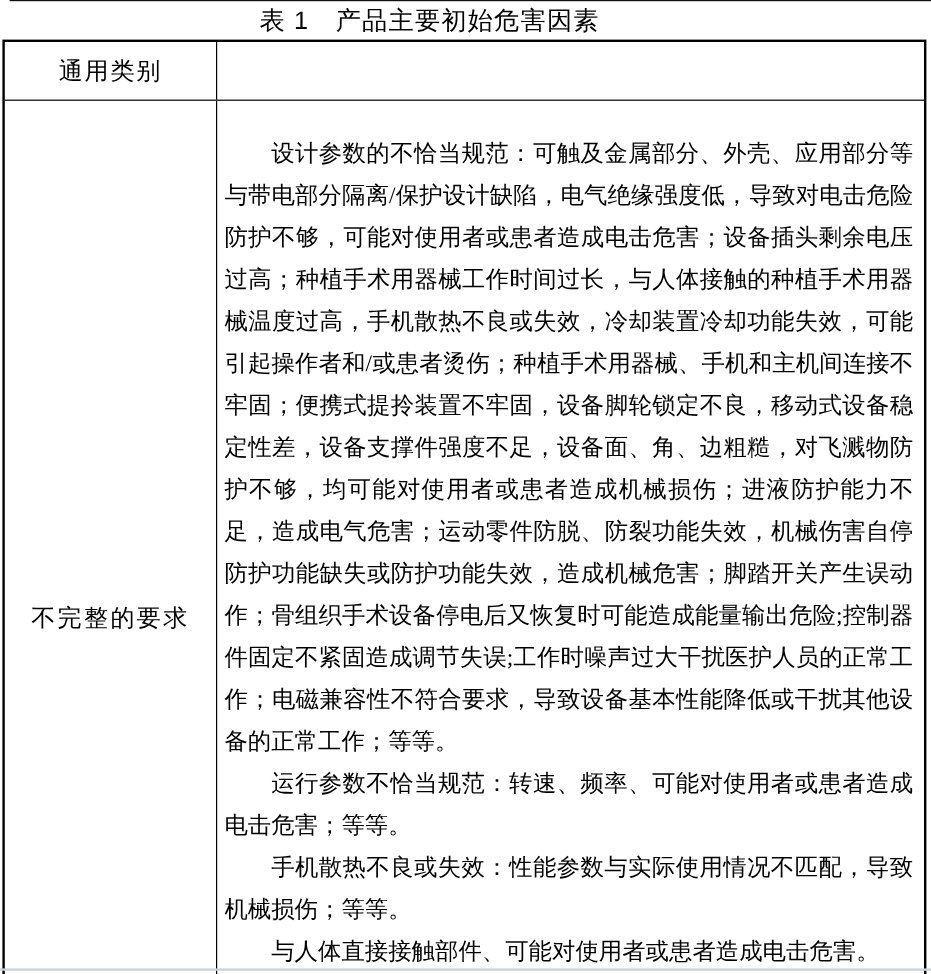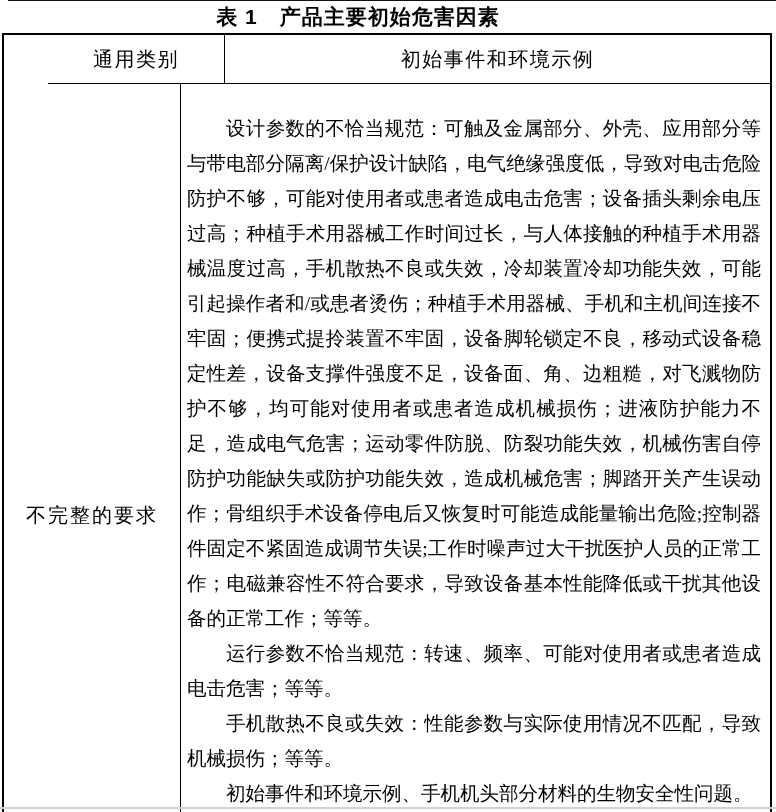--- a/index.html
+++ b/index.html
@@ -13,37 +13,36 @@
     position: relative;
   }
   .top-rule {
     position: absolute; top: 0; left: 8px; right: 0;
     height: 1px; background: #111111;
   }
   .doc-title {
     position: absolute; top: 3px; left: 0; width: 716px;
     text-align: center;
     font-family: "Liberation Sans", "DejaVu Sans", sans-serif;
-    font-weight: bold;
+    font-weight: normal;
     font-size: 21px;
     letter-spacing: 1px;
     white-space: pre;
   }
   .hazard-table {
     position: absolute; left: 2px; top: 33px;
     width: 770px; height: 800px; 
     border: 2px solid #000000;
     display: flex; flex-direction: column;
     background: #ffffff;
   }
   .header-row {
     display: flex;
     flex: 0 0 49px;
     border-bottom: 1px solid #000000;
-    margin-left: 44px;
   }
   .cell-category-head {
     flex: 0 0 177px;
     border-right: 1px solid #000000;
     display: flex; align-items: center; justify-content: center;
     font-size: 20px;
     letter-spacing: 1.5px;
   }
   .cell-examples-head {
     flex: 1 1 auto;
@@ -83,29 +82,28 @@
 <body>
 
 <div class="top-rule"></div>
 
 <div class="doc-title">表 1　产品主要初始危害因素</div>
 
 <div class="hazard-table">
 
   <div class="header-row">
     <div class="cell-category-head">通用类别</div>
-    <div class="cell-examples-head">初始事件和环境示例</div>
   </div>
 
   <div class="body-row">
     <div class="cell-category-body">不完整的要求</div>
     <div class="cell-examples-body">
       <p>设计参数的不恰当规范：可触及金属部分、外壳、应用部分等与带电部分隔离/保护设计缺陷，电气绝缘强度低，导致对电击危险防护不够，可能对使用者或患者造成电击危害；设备插头剩余电压过高；种植手术用器械工作时间过长，与人体接触的种植手术用器械温度过高，手机散热不良或失效，冷却装置冷却功能失效，可能引起操作者和/或患者烫伤；种植手术用器械、手机和主机间连接不牢固；便携式提拎装置不牢固，设备脚轮锁定不良，移动式设备稳定性差，设备支撑件强度不足，设备面、角、边粗糙，对飞溅物防护不够，均可能对使用者或患者造成机械损伤；进液防护能力不足，造成电气危害；运动零件防脱、防裂功能失效，机械伤害自停防护功能缺失或防护功能失效，造成机械危害；脚踏开关产生误动作；骨组织手术设备停电后又恢复时可能造成能量输出危险;控制器件固定不紧固造成调节失误;工作时噪声过大干扰医护人员的正常工作；电磁兼容性不符合要求，导致设备基本性能降低或干扰其他设备的正常工作；等等。</p>
       <p>运行参数不恰当规范：转速、频率、可能对使用者或患者造成电击危害；等等。</p>
       <p>手机散热不良或失效：性能参数与实际使用情况不匹配，导致机械损伤；等等。</p>
-      <p>初始事件和环境示例、手机机头部分材料的生物安全性问题。</p>
+      <p>与人体直接接触部件、可能对使用者或患者造成电击危害。</p>
       <p>服务中的要求不恰当规范：使用说明书未对设备、种植手术用器</p>
     </div>
   </div>
 
 </div>
 
 <div class="bottom-edge"></div>
 
 </body></html>

